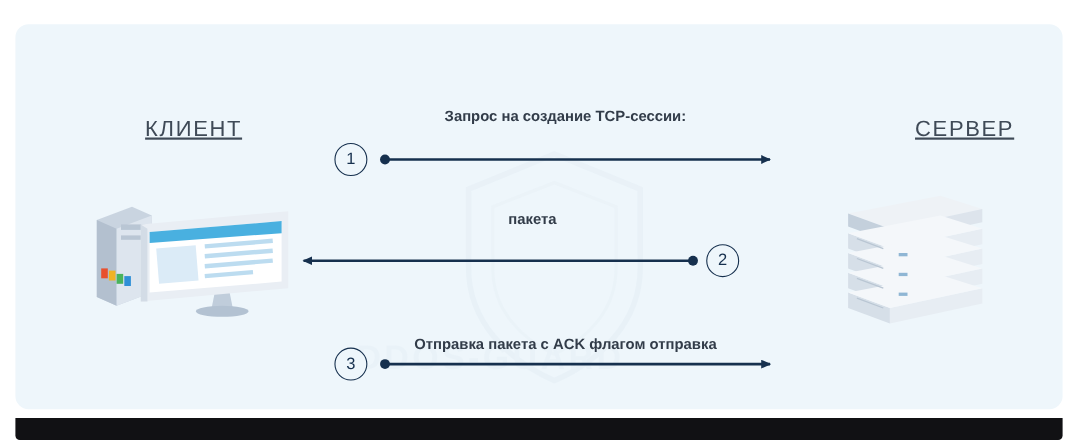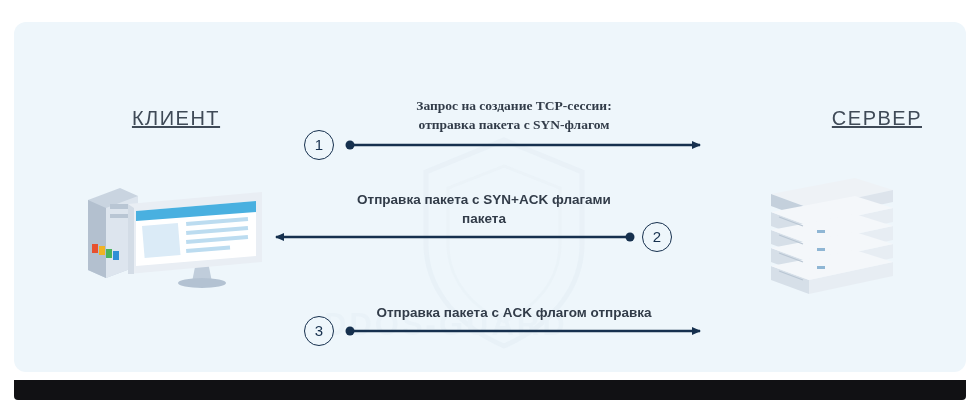--- a/index.html
+++ b/index.html
@@ -80,21 +80,21 @@
   
   .msg-text {
     position: absolute;
     text-align: center;
     font-size: 13.5px;
     line-height: 19px;
     color: #323c49;
     font-weight: 700;
     white-space: nowrap;
   }
-  #msg1-text { left: 250px; top: 74px; width: 500px; font-family: Liberation Serif, serif; }
+  #msg1-text { left: 250px; top: 74px; width: 500px; }
   #msg2-text { left: 220px; top: 168px; width: 500px; }
   #msg3-text { left: 250px; top: 281px; width: 500px; }
 
   
   .step-circle {
     position: absolute;
     width: 30px;
     height: 30px;
     border: 1.6px solid #16304e;
     border-radius: 50%;
@@ -232,26 +232,24 @@
       </g>
       <g fill="#8fb6d4">
         <rect x="58" y="58" width="8" height="3"></rect>
         <rect x="58" y="76" width="8" height="3"></rect>
         <rect x="58" y="94" width="8" height="3"></rect>
       </g>
     </svg>
 
     <div class="msg-text" id="msg1-text">
       <div>Запрос на создание TCP-сессии:</div>
-      <div>отправка пакета с SYN-флагом</div>
     </div>
     <div class="step-circle" id="step1">1</div>
 
     <div class="msg-text" id="msg2-text">
-      <div>Отправка пакета с SYN+ACK флагами</div>
       <div>пакета</div>
     </div>
     <div class="step-circle" id="step2">2</div>
 
     <div class="msg-text" id="msg3-text">
       <div>Отправка пакета с ACK флагом отправка</div>
     </div>
     <div class="step-circle" id="step3">3</div>
 
   </div>

